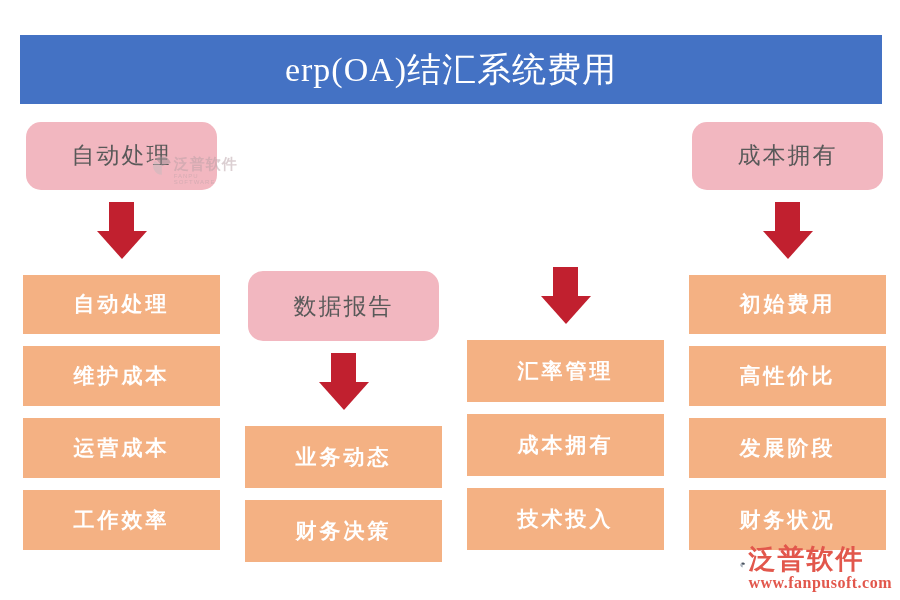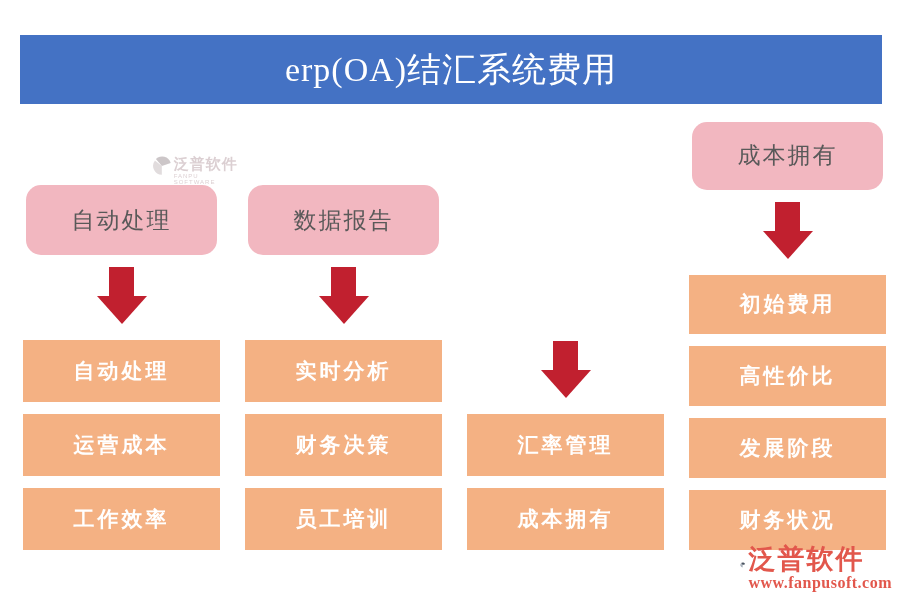--- a/index.html
+++ b/index.html
@@ -25,21 +25,21 @@
     display:flex;align-items:center;justify-content:center;
   }
   .banner .title{
     color:#ffffff;font-size:34px;letter-spacing:1px;font-weight:400;
   }
   .col{
     position:absolute;top:122px;width:197px;height:440px;
     display:flex;flex-direction:column;align-items:stretch;justify-content:flex-end;
   }
   .col1{left:23px;}
-  .col2{left:245px;}
+  .col2{left:245px;margin-top:12px;}
   .col3{left:467px;}
   .col4{left:689px;}
   .pill{
     height:70px;margin:0 3px;border-radius:15px;
     background:var(--header-pink);
     display:flex;align-items:center;justify-content:center;
     color:var(--header-text);font-size:23px;letter-spacing:2px;
   }
   .arrow{
     width:50px;margin:12px auto 16px;height:57px;
@@ -92,42 +92,43 @@
     <div class="title">erp(OA)结汇系统费用</div>
   </div>
 
   <div class="col col1">
     <div class="pill">自动处理</div>
     <div class="arrow">
       <div class="stem"></div>
       <div class="head"></div>
     </div>
     <div class="item">自动处理</div>
+    <div class="item">维护成本</div>
     <div class="item">运营成本</div>
     <div class="item">工作效率</div>
   </div>
 
   <div class="col col2">
     <div class="pill">数据报告</div>
     <div class="arrow">
       <div class="stem"></div>
       <div class="head"></div>
     </div>
-    <div class="item">实时分析</div>
+    <div class="item">业务动态</div>
     <div class="item">财务决策</div>
-    <div class="item">员工培训</div>
   </div>
 
   <div class="col col3">
     <div class="arrow">
       <div class="stem"></div>
       <div class="head"></div>
     </div>
     <div class="item">汇率管理</div>
     <div class="item">成本拥有</div>
+    <div class="item">技术投入</div>
   </div>
 
   <div class="col col4">
     <div class="pill">成本拥有</div>
     <div class="arrow">
       <div class="stem"></div>
       <div class="head"></div>
     </div>
     <div class="item">初始费用</div>
     <div class="item">高性价比</div>

